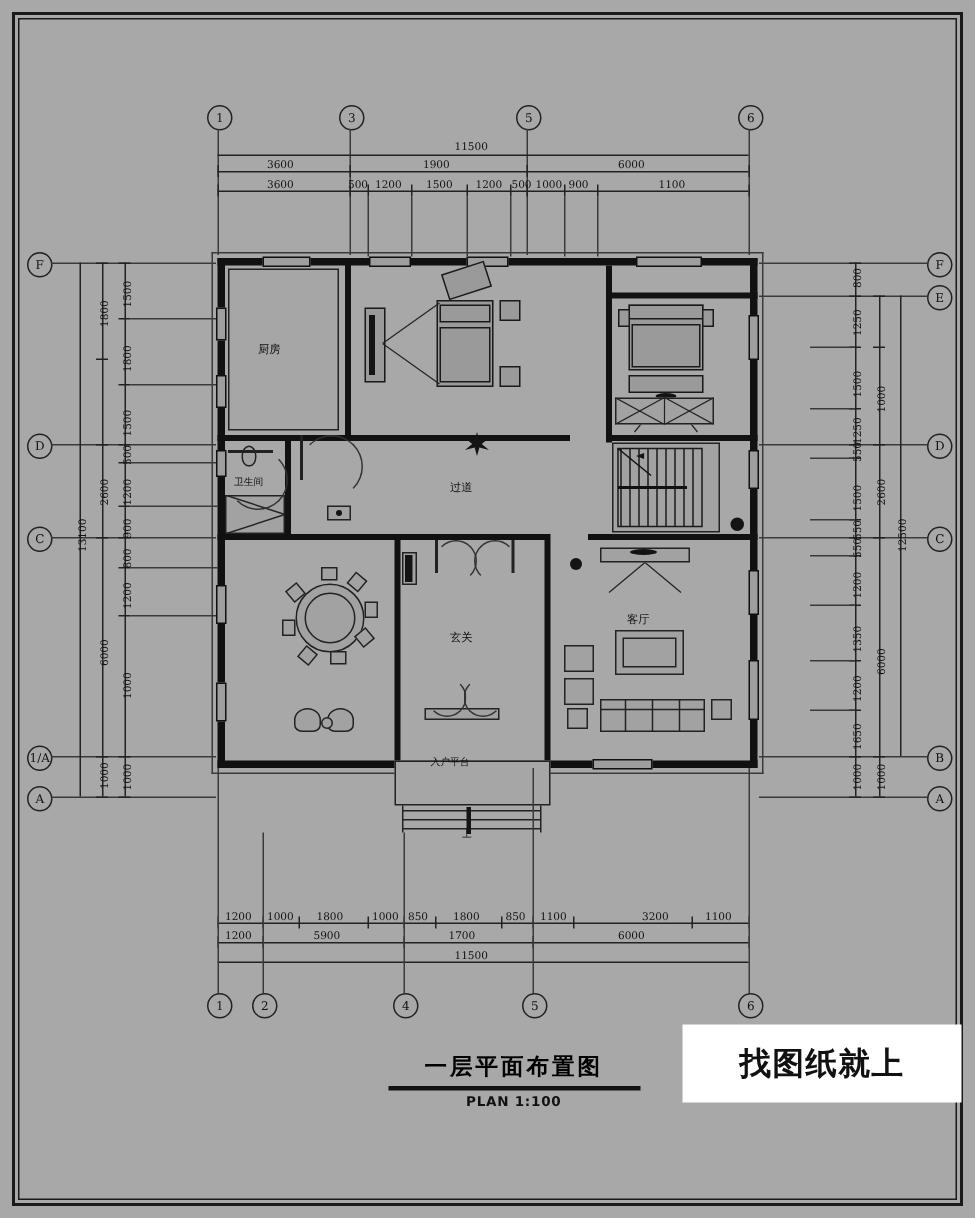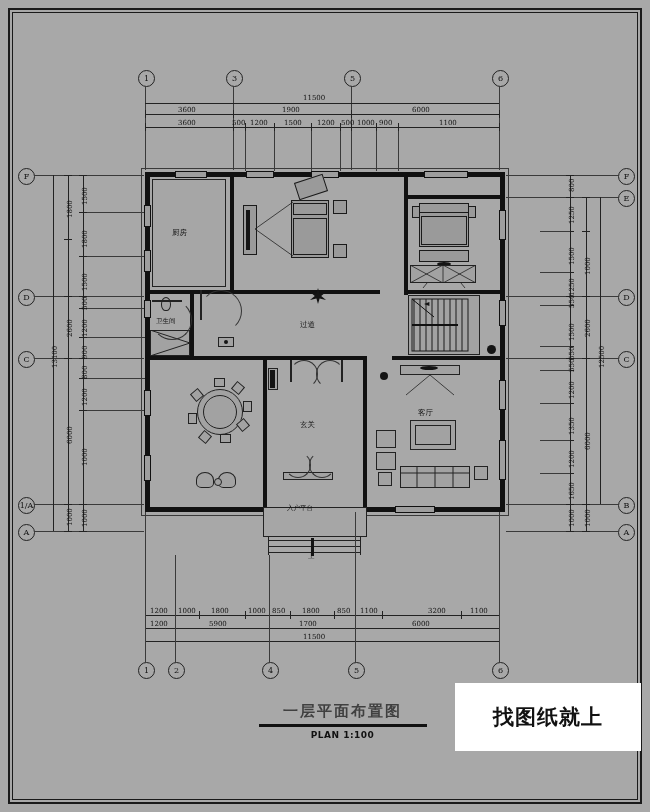--- a/index.html
+++ b/index.html
@@ -22,27 +22,27 @@
   .wall{position:absolute;background:#111;}
   .wall-hollow{position:absolute;border:1px solid #111;background:#9e9e9e;box-sizing:border-box;}
   .room-lbl{position:absolute;font-size:7.5px;color:#111;white-space:nowrap;
             font-family:"DejaVu Sans","Liberation Sans",sans-serif;}
   .furn{position:absolute;border:1px solid #222;background:#a2a2a2;box-sizing:border-box;}
   .furn-d{position:absolute;border:1px solid #1a1a1a;background:#9a9a9a;box-sizing:border-box;}
   .dark{position:absolute;background:#141414;}
   .arc{position:absolute;border:1px solid #333;border-radius:50%;background:transparent;}
 
   .title-wrap{position:absolute;left:255px;top:702px;text-align:center;width:175px;}
-  .title-cn{font-size:15px;color:#404040;letter-spacing:2px;font-weight:bold;
+  .title-cn{font-size:15px;color:#000000;letter-spacing:2px;font-weight:bold;
             font-family:"DejaVu Sans","Liberation Sans",sans-serif;}
   .title-rule{width:168px;height:0;border-top:2px solid #111;border-bottom:1px solid #111;margin:3px auto 3px;}
   .title-en{font-size:9px;color:#111;font-weight:bold;letter-spacing:0.5px;
             font-family:"DejaVu Sans","Liberation Sans",sans-serif;}
 
-  .wm{position:absolute;left:455px;top:683px;width:186px;height:68px;background:#fff;
+  .wm{position:absolute;left:455px;top:683px;width:186px;height:52px;background:#fff;
       display:flex;flex-direction:column;align-items:center;justify-content:center;}
   .wm-cn{font-size:21px;color:#111;font-weight:bold;letter-spacing:1px;line-height:1.05;}
   .wm-en{font-size:15px;color:#1414c8;font-weight:bold;letter-spacing:0px;line-height:1.1;
          font-family:"DejaVu Sans","Liberation Sans",sans-serif;}
 </style>
 </head>
 <body>
 
 <div id="sheet">
 

